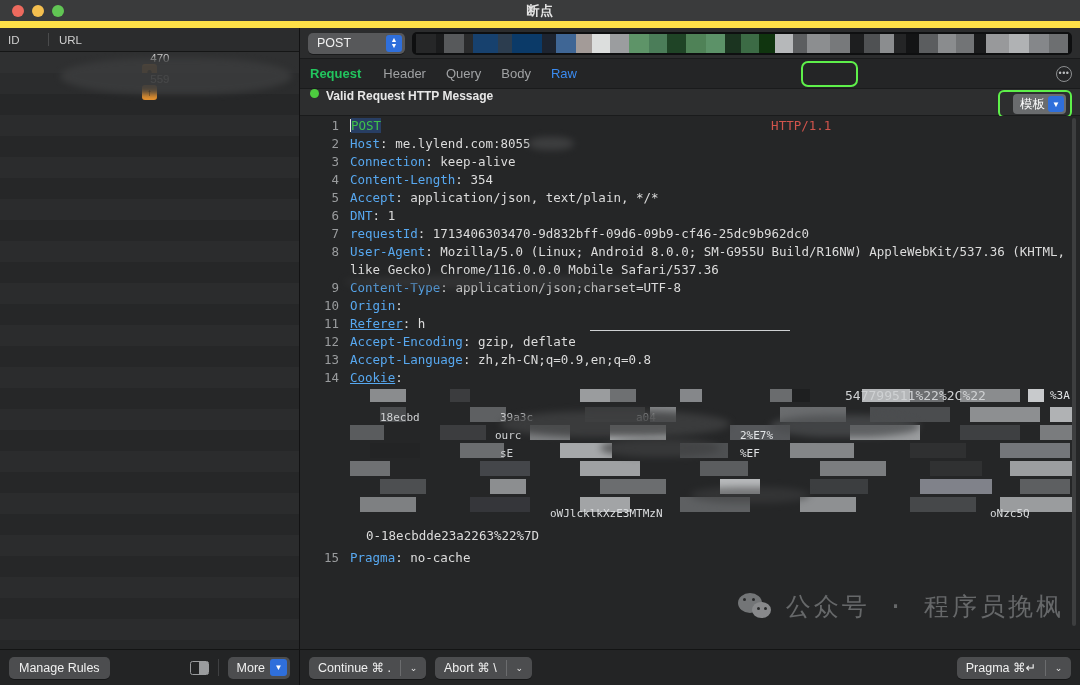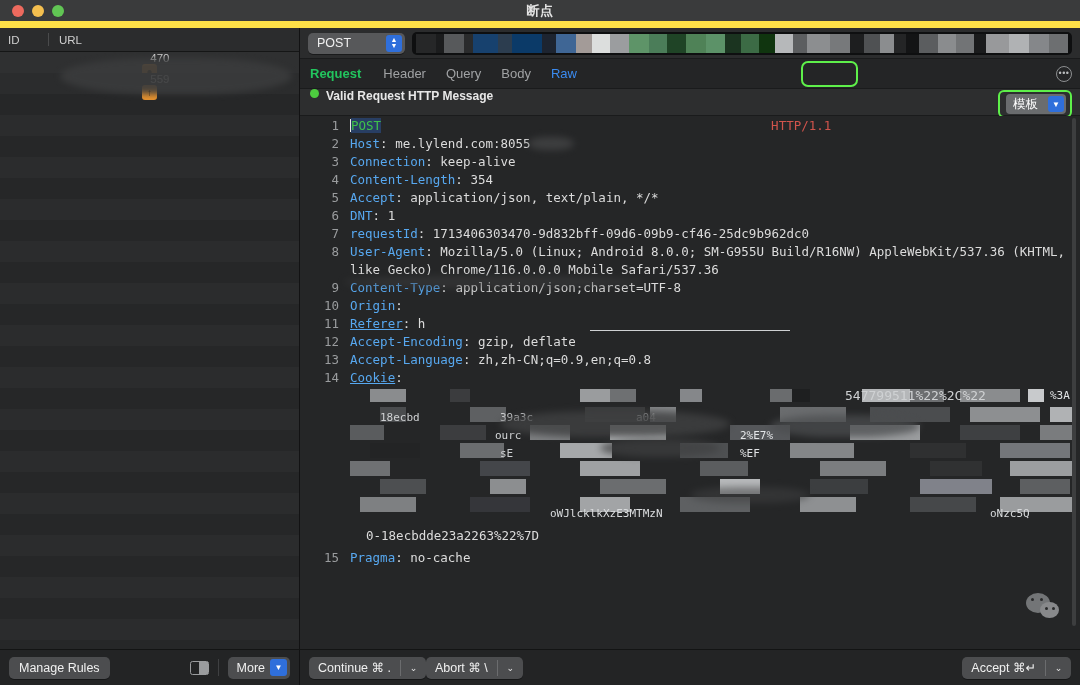--- a/index.html
+++ b/index.html
@@ -168,21 +168,21 @@
     display: flex; align-items: center;
   }
   .tpl-highlight {
     position: absolute; right: 2px; top: -1px;
     width: 74px; height: 28px;
     border: 2.5px solid #5ef04a; border-radius: 6px;
     pointer-events: none;
   }
   .tpl-btn {
     height: 20px; background: #6a6c6e; border-radius: 4px;
-    display: flex; align-items: center; gap: 10px;
+    display: flex; align-items: center; gap: 3px;
     padding: 0 2px 0 7px;
     font-size: 12.5px; color: #fff;
     margin-right: 8px; margin-top: 3px;
   }
   .tpl-chev {
     width: 16px; height: 16px; border-radius: 3px;
     background: #2f6fdb; color: #fff; font-size: 8px;
     display: flex; align-items: center; justify-content: center;
   }
 
@@ -253,21 +253,21 @@
   }
   .bb-left {
     width: 300px; flex: 0 0 300px;
     display: flex; align-items: center; gap: 9px;
     padding: 0 9px;
     border-right: 1px solid #121213;
     height: 100%;
   }
   .bb-right {
     flex: 1 1 auto; display: flex; align-items: center;
-    padding: 0 9px; height: 100%;
+    padding: 0 9px; gap: 9px; height: 100%;
   }
   .btn {
     height: 22px; background: #4c4d4f; border-radius: 5px;
     display: flex; align-items: center; padding: 0 10px;
     font-size: 12.5px; color: #f0f0f0; white-space: nowrap;
     box-shadow: 0 1px 0 rgba(0,0,0,.35);
   }
   .btn-split {
     height: 22px; background: #4c4d4f; border-radius: 5px;
     display: flex; align-items: stretch; font-size: 12.5px; color: #f0f0f0;
@@ -661,20 +661,21 @@
 
         <div class="watermark">
           <span class="wechat-mark">
             <span class="b1"></span>
               <span class="b2"></span>
             <span class="e" style="left:5px;top:5px"></span>
             <span class="e" style="left:14px;top:5px"></span>
             <span class="e" style="left:19px;top:14px"></span>
             <span class="e" style="left:26px;top:14px"></span>
           </span>
+          <span>公众号 · 程序员挽枫</span>
         </div>
       </div>
 
     </div>
   </div>
 
   <div class="bottombar">
     <div class="bb-left">
       <span class="btn">Manage Rules</span>
       <span class="spacer"></span>
@@ -692,20 +693,20 @@
         <span class="sep"></span>
         <span class="chev">⌄</span>
       </span>
       <span class="btn-split">
         <span class="lbl">Abort ⌘ \</span>
         <span class="sep"></span>
         <span class="chev">⌄</span>
       </span>
       <span class="spacer"></span>
       <span class="btn-split">
-        <span class="lbl">Accept ⌘↵</span>
+        <span class="lbl">Pragma ⌘↵</span>
         <span class="sep"></span>
         <span class="chev">⌄</span>
       </span>
     </div>
   </div>
 
 </div>
 
 </body></html>

